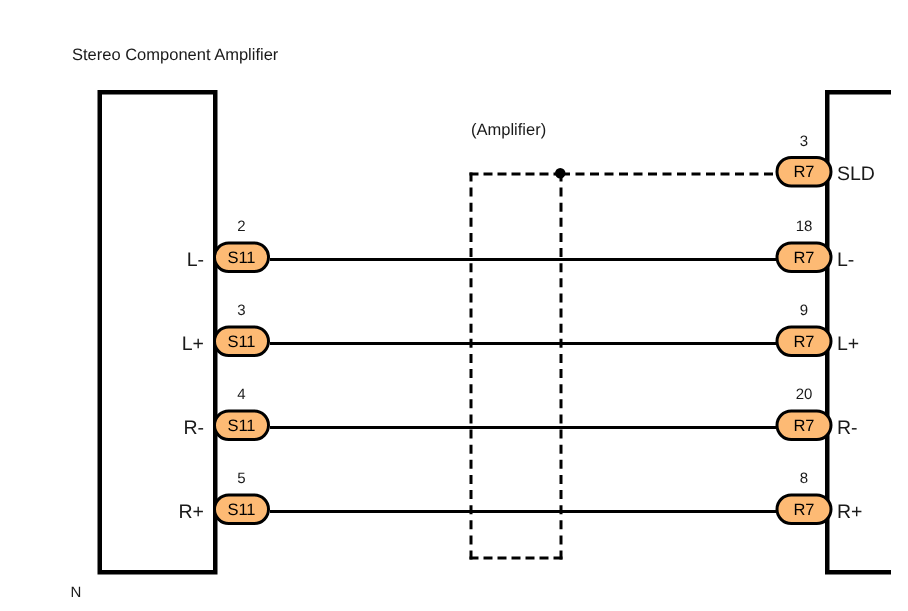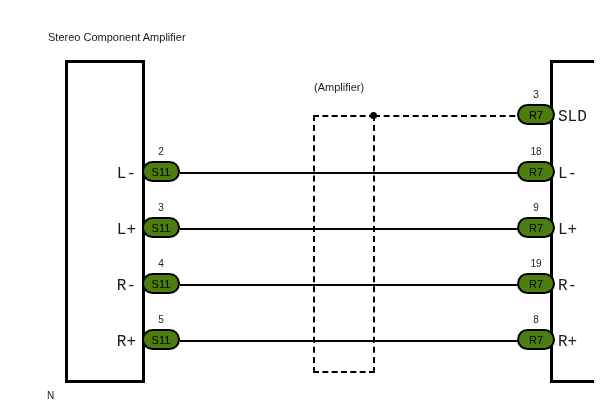--- a/index.html
+++ b/index.html
@@ -62,42 +62,41 @@
     border-radius: 50%;
     background: #000000;
   }
 
   .terminal {
     position: absolute;
     width: 38px;
     height: 21px;
     border: 2px solid #000000;
     border-radius: 11px;
-    background: #4d7c0f;
+    background: #fdba74;
     box-sizing: border-box;
     display: flex;
     align-items: center;
     justify-content: center;
     font-size: 11px;
     color: #000000;
     letter-spacing: 0px;
   }
   .pin-number {
     position: absolute;
     font-size: 10px;
     color: #1a1a1a;
     text-align: center;
     width: 38px;
   }
   .sig-label {
     position: absolute;
-    font-size: 16px;
+    font-size: 13px;
     color: #1a1a1a;
     white-space: nowrap;
-    font-family: Liberation Mono, monospace;
   }
   .sig-label.left-side  { text-align: right; width: 36px; }
   .sig-label.right-side { text-align: left; }
 
   #shield-caption {
     position: absolute;
     left: 274px;
     top: 81px;
     font-size: 11px;
     color: #1a1a1a;
@@ -153,21 +152,21 @@
   <div class="sig-label left-side" style="left:60px; top:221px;">L+</div>
 
   <div class="pin-number" style="left:477px; top:202px;">9</div>
   <div class="terminal" style="left:477px; top:217px;">R7</div>
   <div class="sig-label right-side" style="left:518px; top:221px;">L+</div>
 
   <div class="pin-number" style="left:102px; top:258px;">4</div>
   <div class="terminal" style="left:102px; top:273px;">S11</div>
   <div class="sig-label left-side" style="left:60px; top:277px;">R-</div>
 
-  <div class="pin-number" style="left:477px; top:258px;">19</div>
+  <div class="pin-number" style="left:477px; top:258px;">20</div>
   <div class="terminal" style="left:477px; top:273px;">R7</div>
   <div class="sig-label right-side" style="left:518px; top:277px;">R-</div>
 
   <div class="pin-number" style="left:102px; top:314px;">5</div>
   <div class="terminal" style="left:102px; top:329px;">S11</div>
   <div class="sig-label left-side" style="left:60px; top:333px;">R+</div>
 
   <div class="pin-number" style="left:477px; top:314px;">8</div>
   <div class="terminal" style="left:477px; top:329px;">R7</div>
   <div class="sig-label right-side" style="left:518px; top:333px;">R+</div>

